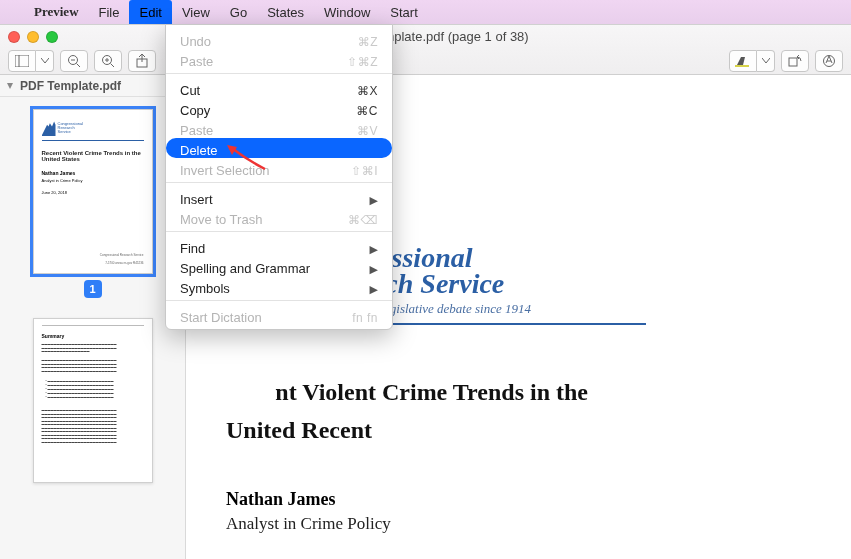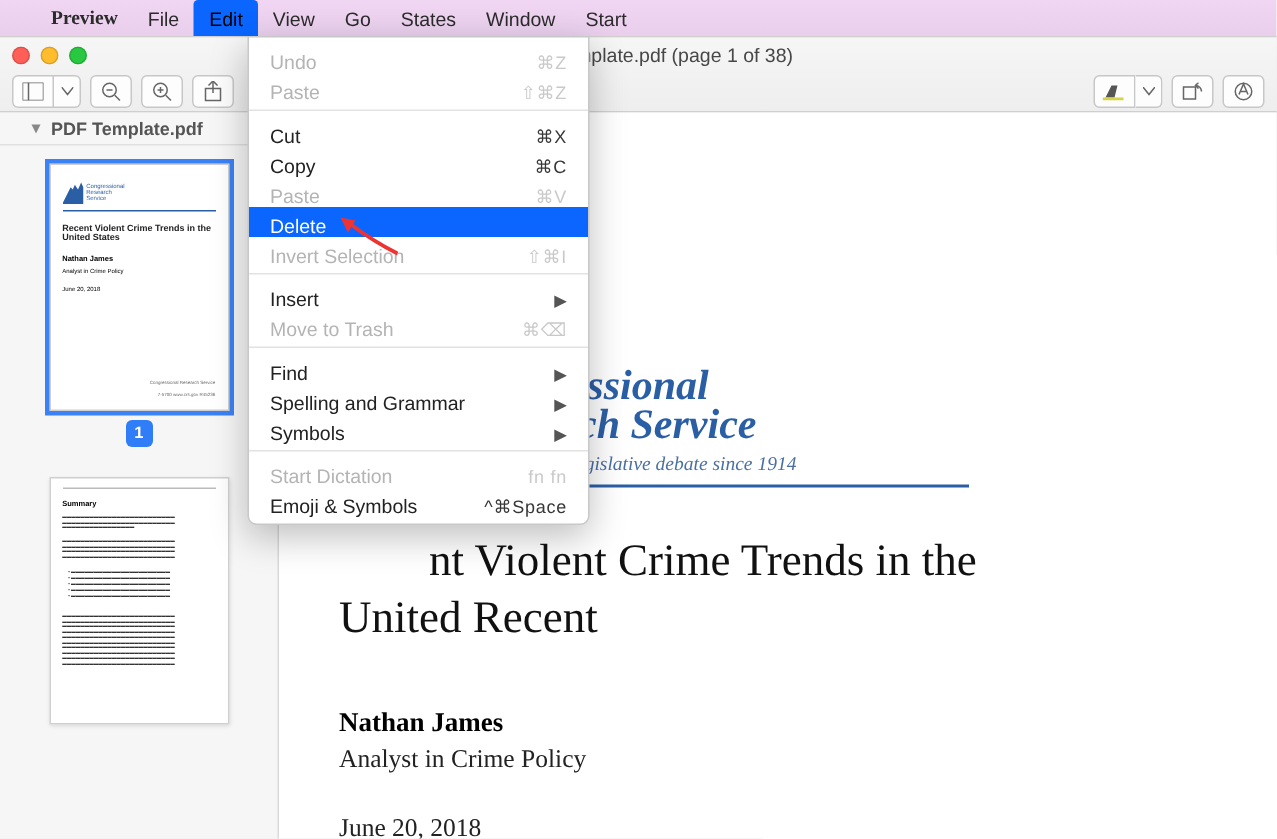--- a/index.html
+++ b/index.html
@@ -25,21 +25,21 @@
   .pdf-ico::after { content:""; position:absolute; left:2px; right:2px; top:5px; height:5px; background:#e44; }
   .toolbar-row { height: 26px; display: flex; align-items: center; padding: 0 8px; gap: 6px; }
   .tb-btn { height: 22px; min-width: 28px; border: 1px solid #c7c7c7; border-radius: 4px; background: #fdfdfd; display: flex; align-items: center; justify-content: center; color: #555; font-size: 12px; }
   .tb-group { display:flex; }
   .tb-group .tb-btn:first-child { border-top-right-radius:0; border-bottom-right-radius:0; }
   .tb-group .tb-btn:last-child { border-top-left-radius:0; border-bottom-left-radius:0; border-left:none;}
   .spacer { flex: 1; }
   
   .body { position:absolute; top:50px; left:0; right:0; bottom:0; display:flex; }
   .sidebar { width: 186px; background:#f6f6f6; border-right:1px solid #d9d9d9; display:flex; flex-direction:column;}
-  .sidebar-header { height:22px; padding:0 20px; display:flex; align-items:center; gap:6px; color:#555; border-bottom:1px solid #e0e0e0; font-size:12px; font-weight:600;}
+  .sidebar-header { height:22px; padding:0 6px; display:flex; align-items:center; gap:6px; color:#555; border-bottom:1px solid #e0e0e0; font-size:12px; font-weight:600;}
   .thumbs { flex:1; overflow:auto; padding:12px 0; display:flex; flex-direction:column; align-items:center; gap:20px;}
   .thumb-wrap { display:flex; flex-direction:column; align-items:center; gap:6px;}
   .thumb { width:120px; height:165px; background:#fff; border:1px solid #cfcfcf; box-shadow:0 1px 3px rgba(0,0,0,.12); position:relative; overflow:hidden;}
   .thumb.selected { outline:3px solid #3b82f6; outline-offset:0; }
   .page-badge { background:#2f7ef7; color:#fff; width:18px; height:18px; border-radius:4px; font-size:11px; font-weight:600; display:flex; align-items:center; justify-content:center;}
   
   .t1-logo { position:absolute; left:8px; top:10px; width:40px; height:18px; }
   .t1-logo .flag { position:absolute; left:0; top:0; width:14px; height:16px; background:linear-gradient(#2b5fa5,#2b5fa5); clip-path: polygon(0 100%, 40% 30%, 50% 40%, 60% 20%, 75% 40%, 90% 10%, 100% 30%, 100% 100%);}
   .t1-logo .txt { position:absolute; left:16px; top:2px; font-size:4px; color:#2b5fa5; line-height:4px;}
   .t1-rule { position:absolute; left:8px; right:8px; top:30px; height:1px; background:#2b5fa5;}
@@ -58,29 +58,29 @@
   .content { flex:1; background:#fff; position:relative; overflow:hidden;}
   .page-paper { position:absolute; left:40px; top:40px; right:0; bottom:0; }
   .logo { display:flex; align-items:flex-start; gap:10px; margin-top:130px;}
   .cap { position:relative; width:70px; height:60px; }
   .cap svg { width:70px; height:60px; }
   .logo-text { color:#2b5fa5; font-family: Georgia, 'Times New Roman', serif;}
   .logo-text .l1 { font-size:28px; font-style:italic; font-weight:600; line-height:26px;}
   .logo-text .l2 { font-size:28px; font-style:italic; font-weight:600; line-height:26px;}
   .logo-text .l3 { font-size:13px; font-style:italic; color:#4a6fa3; margin-top:4px;}
   .rule { height:1.5px; background:#2b5fa5; margin:6px 0 0 0; width:420px;}
-  .doc-title { font-family: Georgia, 'Times New Roman', serif; font-size:30px; font-weight:400; color:#111; line-height:38px; margin-top:30px; width:500px;}
+  .doc-title { font-family: Georgia, 'Times New Roman', serif; font-size:24px; font-weight:700; color:#111; line-height:38px; margin-top:48px; width:500px;}
   .author { font-family: Georgia, serif; font-weight:700; font-size:18px; margin-top:40px;}
   .role { font-family: Georgia, serif; font-size:17px; margin-top:4px; color:#222;}
   .date { font-family: Georgia, serif; font-size:17px; margin-top:26px; color:#222;}
   
   .dropdown { position:absolute; left:165px; top:24px; width:228px; background:#fff; border:1px solid #c8c8c8; border-radius:0 0 6px 6px; box-shadow:0 8px 24px rgba(0,0,0,.25); padding:4px 0; z-index:1000; font-size:13px;}
   .dd-item { height:20px; padding:0 14px; display:flex; align-items:flex-end; justify-content:space-between; color:#222;}
   .dd-item.disabled { color:#b4b4b4; }
-  .dd-item.highlight { background:#0a66ff; color:#fff; }
+  .dd-item.highlight { background:#0a66ff; color:#fff;border-radius:10px; }
   .dd-sep { height:1px; background:#e2e2e2; margin:4px 0;}
   .dd-sc { font-size:12px; color:inherit; opacity:.9; letter-spacing:.5px;}
   .dd-item.disabled .dd-sc { color:#c4c4c4; }
   .chev { font-size:11px; color:#555;}
   
   .arrow { position:absolute; left:225px; top:143px; width:42px; height:28px; z-index:1001; pointer-events:none;}
   .arrow svg { width:42px; height:28px; }
 </style>
 </head>
 <body>
@@ -296,24 +296,20 @@
     </div>
     <div class="dd-item">
       <span>Symbols</span>
       <span class="chev">▶</span>
     </div>
     <div class="dd-sep"></div>
     <div class="dd-item disabled">
       <span>Start Dictation</span>
       <span class="dd-sc">fn fn</span>
     </div>
-    <div class="dd-item">
-      <span>Emoji &amp; Symbols</span>
-      <span class="dd-sc">^⌘Space</span>
-    </div>
   </div>
 
 <div class="arrow">
   <svg viewBox="0 0 42 28">
     <defs></defs>
     <path d="M40 26 Q24 18 8 6" stroke="#e33" stroke-width="2.5" fill="none"></path>
     <path d="M2 2 L12 4 L7 12 Z" fill="#e33"></path>
   </svg>
 </div>
 

